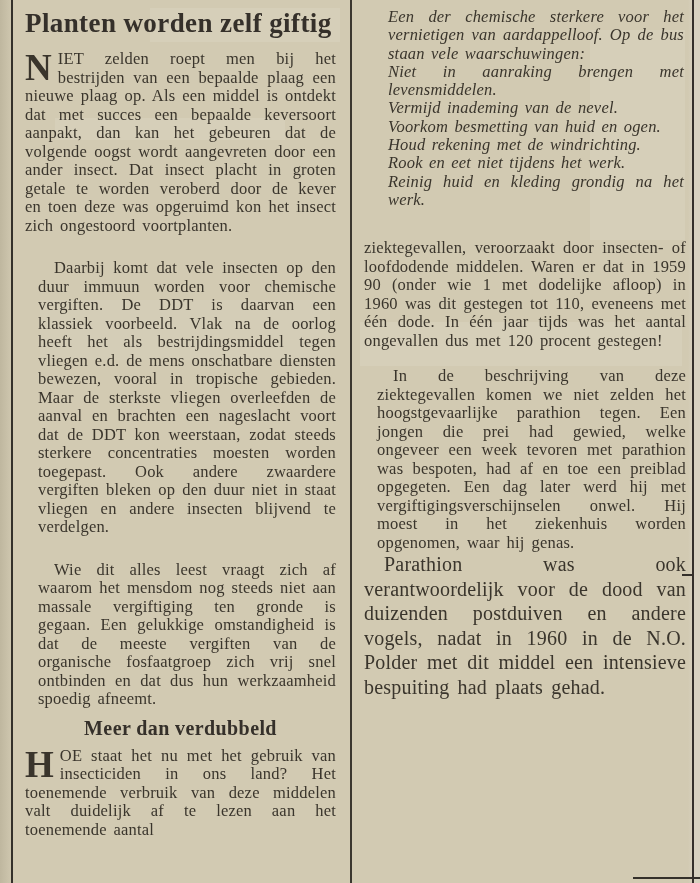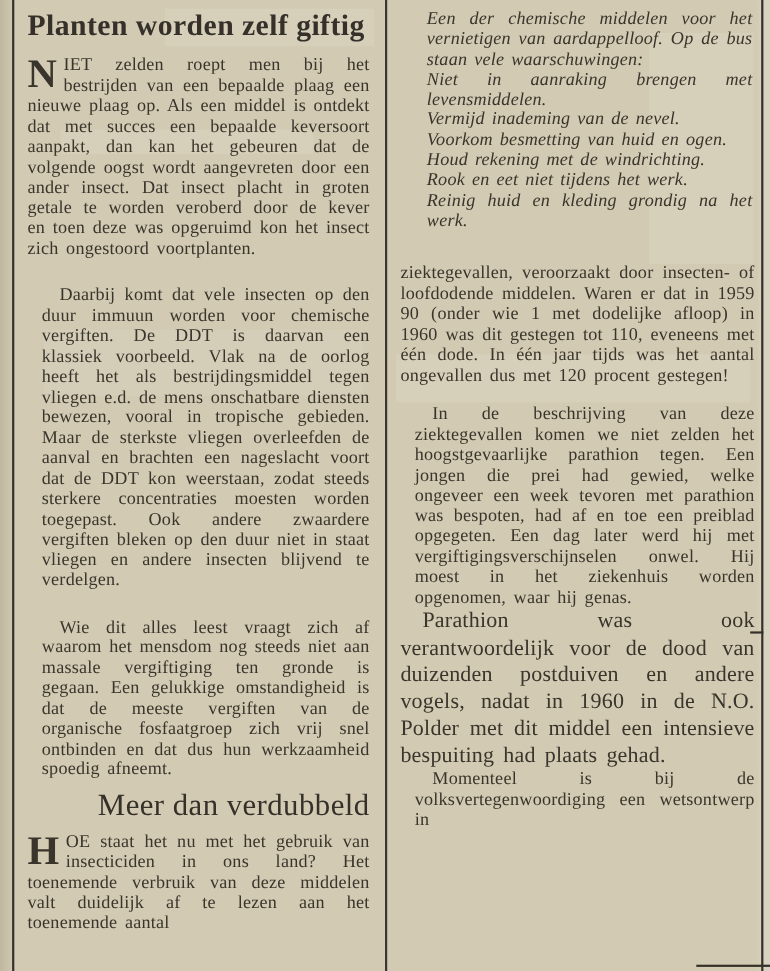--- a/index.html
+++ b/index.html
@@ -37,21 +37,21 @@
 
   .col { position: absolute; text-align: justify; }
   .col-left  { left: 25px;  top: 6px;  width: 311px; }
   .col-right { left: 364px; top: 8px;  width: 322px; }
 
   .headline {
     font-size: 27px; font-weight: bold; text-align: left;
     letter-spacing: .4px; margin: 2px 0 11px 0; color: #35302a;
   }
   .subhead {
-    font-size: 28px; font-weight: normal; text-align: right;
+    font-size: 20px; font-weight: bold; text-align: center;
     letter-spacing: .4px; margin: 4px 0 7px 0; color: #35302a;
   }
 
   .body-p {
     font-size: 16.5px; line-height: 18.5px;
     word-spacing: 2.5px; letter-spacing: .2px;
     text-align: justify; hyphens: auto;
   }
   .indent { text-indent: 16px; margin-left: 13px; }
   .mb-lg { margin-bottom: 24px; }
@@ -105,31 +105,30 @@
     <p class="body-p indent mb-sm">Wie dit alles leest vraagt zich af waarom het mensdom nog steeds niet aan massale vergiftiging ten gronde is gegaan. Een gelukkige omstandigheid is dat de meeste vergiften van de organische fosfaatgroep zich vrij snel ontbinden en dat dus hun werkzaamheid spoedig afneemt.</p>
 
     <h2 class="subhead">Meer dan verdubbeld</h2>
 
     <p class="body-p"><span class="dropcap">H</span><span>OE staat het nu met het gebruik van insecticiden in ons land? Het toenemende verbruik van deze middelen valt duidelijk af te lezen aan het toenemende aantal</span></p>
   </div>
 
   <div class="col col-right">
 
     <div class="caption">
-      <p>Een der chemische middelen voor het vernietigen van aardappelloof. Op de bus staan vele waarschuwingen:</p>
+      <p>Een der chemische sterkere voor het vernietigen van aardappelloof. Op de bus staan vele waarschuwingen:</p>
       <p>Niet in aanraking brengen met levensmiddelen.</p>
       <p>Vermijd inademing van de nevel.</p>
       <p>Voorkom besmetting van huid en ogen.</p>
       <p>Houd rekening met de windrichting.</p>
       <p>Rook en eet niet tijdens het werk.</p>
       <p>Reinig huid en kleding grondig na het werk.</p>
     </div>
 
     <p class="body-p mb-md">ziektegevallen, veroorzaakt door insecten- of loofdodende middelen. Waren er dat in 1959 90 (onder wie 1 met dodelijke afloop) in 1960 was dit gestegen tot 110, eveneens met één dode. In één jaar tijds was het aantal ongevallen dus met 120 procent gestegen!</p>
 
     <p class="body-p indent">In de beschrijving van deze ziektegevallen komen we niet zelden het hoogstgevaarlijke parathion tegen. Een jongen die prei had gewied, welke ongeveer een week tevoren met parathion was bespoten, had af en toe een preiblad opgegeten. Een dag later werd hij met vergiftigingsverschijnselen onwel. Hij moest in het ziekenhuis worden opgenomen, waar hij genas.</p>
 
     <p class="body-p large">Parathion was ook verantwoordelijk voor de dood van duizenden postduiven en andere vogels, nadat in 1960 in de N.O. Polder met dit middel een intensieve bespuiting had plaats gehad.</p>
 
-    <p class="body-p indent">Momenteel is bij de volksvertegenwoordiging een wetsontwerp in</p>
   </div>
 
 </div>
 
 </body></html>

